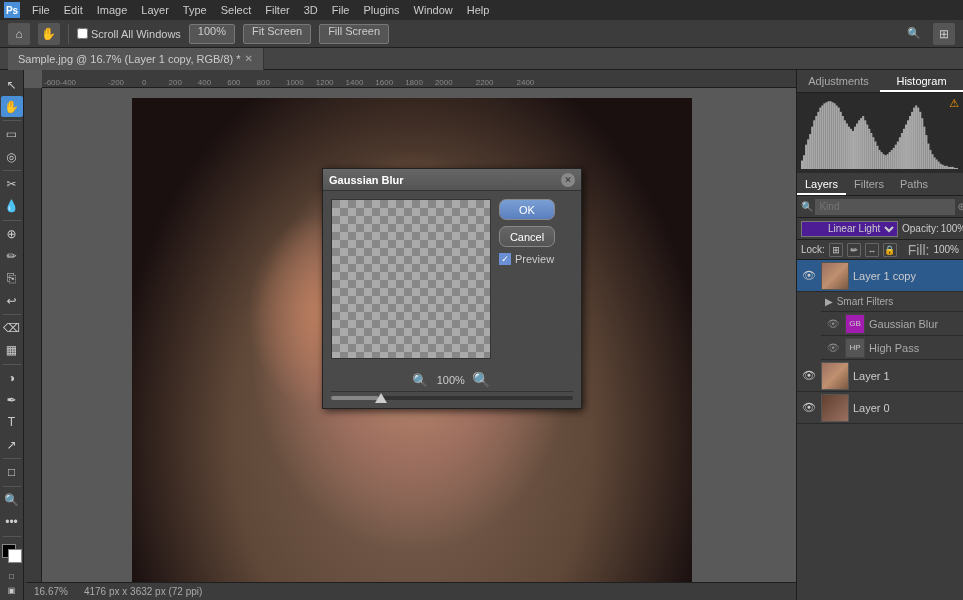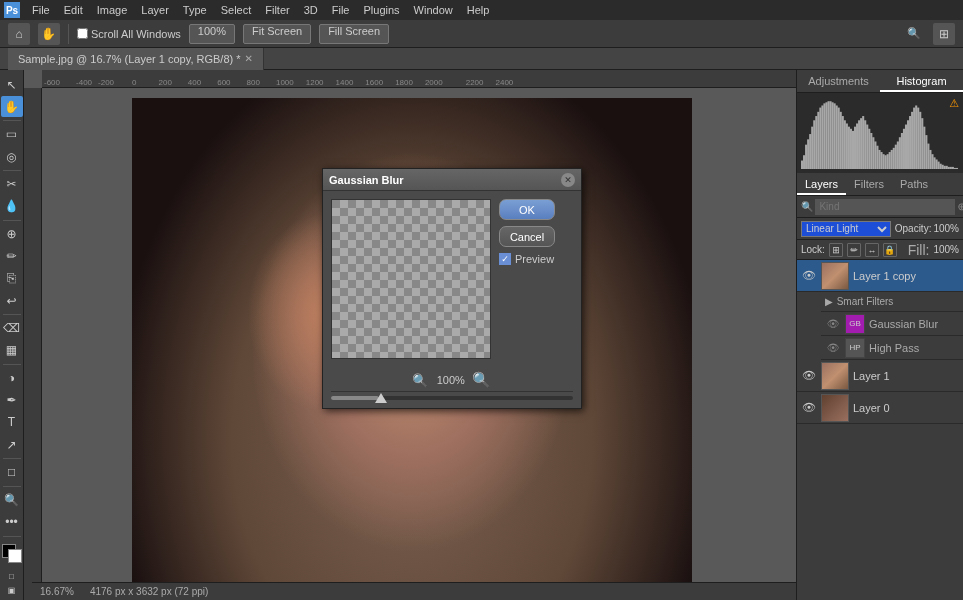--- a/index.html
+++ b/index.html
@@ -45,39 +45,39 @@
     .photo-face {
       width: 100%;
       height: 100%;
       background:
         radial-gradient(ellipse 80px 100px at 35% 38%, #c08060 0%, transparent 100%),
         radial-gradient(ellipse 200px 250px at 50% 45%, #c09070 0%, #a07060 40%, transparent 80%),
         radial-gradient(ellipse 300px 400px at 50% 60%, #7a6050 0%, #604838 60%, #1a1010 100%),
         linear-gradient(to bottom, #7a6888 0%, #9a7878 20%, #b08868 40%, #886050 60%, #383028 80%, #201818 100%);
     }
     
-    #status-bar { position: absolute; bottom: 0; left: 8px; right: 0; height: 18px; background: #3c3c3c; border-top: 1px solid #1e1e1e; display: flex; align-items: center; padding: 0 8px; font-size: 10px; color: #aaa; gap: 16px; }
+    #status-bar { position: absolute; bottom: 0; left: 2px; right: 0; height: 18px; background: #3c3c3c; border-top: 1px solid #1e1e1e; display: flex; align-items: center; padding: 0 8px; font-size: 10px; color: #aaa; gap: 16px; }
 
     
     #right-panel { width: 167px; background: #3c3c3c; border-left: 1px solid #1e1e1e; display: flex; flex-direction: column; }
     #adjustments-header { display: flex; border-bottom: 1px solid #1e1e1e; }
     .panel-tab { flex: 1; text-align: center; height: 22px; line-height: 22px; font-size: 11px; cursor: pointer; color: #aaa; }
     .panel-tab.active { color: #fff; border-bottom: 2px solid #fff; }
     #histogram-area { height: 80px; background: #2b2b2b; position: relative; overflow: hidden; padding: 4px; }
     .hist-warning { position: absolute; top: 4px; right: 4px; color: #f90; font-size: 11px; }
     #histogram-canvas { width: 100%; height: 72px; }
 
     #layers-panel { flex: 1; display: flex; flex-direction: column; overflow: hidden; }
     #layers-tabs { display: flex; border-bottom: 1px solid #1e1e1e; }
     .layer-tab { padding: 0 8px; height: 22px; line-height: 22px; font-size: 11px; color: #aaa; cursor: pointer; }
     .layer-tab.active { color: #fff; border-bottom: 2px solid #fff; }
     #layers-search { display: flex; align-items: center; height: 22px; border-bottom: 1px solid #1e1e1e; padding: 0 4px; gap: 2px; }
     .search-input { flex: 1; background: #555; border: none; color: #ccc; font-size: 10px; height: 16px; padding: 0 4px; outline: none; }
     .layer-mode-row { display: flex; align-items: center; height: 22px; border-bottom: 1px solid #1e1e1e; padding: 0 4px; gap: 4px; }
-    .layer-mode-select { background: #1d4ed8; border: 1px solid #777; color: #ccc; font-size: 10px; height: 16px; flex: 1; }
+    .layer-mode-select { background: #4c1d95; border: 1px solid #777; color: #ccc; font-size: 10px; height: 16px; flex: 1; padding-left: 22px; }
     .layer-mode-opacity { display: flex; align-items: center; gap: 2px; font-size: 10px; }
     .layer-lock-row { display: flex; align-items: center; height: 20px; border-bottom: 1px solid #1e1e1e; padding: 0 4px; gap: 4px; font-size: 10px; }
     .lock-icon { width: 14px; height: 14px; display: flex; align-items: center; justify-content: center; border: 1px solid #666; border-radius: 1px; font-size: 9px; cursor: pointer; }
     .fill-label { margin-left: auto; font-size: 14px; color: #aaa; }
 
     .layer-item { display: flex; align-items: center; height: 32px; padding: 0 4px; gap: 4px; cursor: pointer; border-bottom: 1px solid #2a2a2a; }
     .layer-item.selected { background: #2c5a8c; }
     .layer-eye { width: 16px; height: 16px; display: flex; align-items: center; justify-content: center; cursor: pointer; font-size: 11px; }
     .layer-thumb { width: 28px; height: 28px; background: #888; border: 1px solid #555; flex-shrink: 0; }
     .layer-name { font-size: 11px; color: #ccc; flex: 1; overflow: hidden; text-overflow: ellipsis; white-space: nowrap; }
@@ -234,35 +234,35 @@
     <div style="margin-top:6px;display:flex;flex-direction:column;gap:2px;">
       <div class="tool-btn" style="width:16px;height:12px;font-size:8px;">□</div>
       <div class="tool-btn" style="width:16px;height:12px;font-size:8px;">▣</div>
     </div>
   </div>
 
   <div id="canvas-area">
 
     <div id="canvas-ruler-h">
       <div style="display:flex;align-items:flex-end;padding-left:2px;font-size:8px;color:#888;width:100%;">
-        <span style="margin-right:16px">-600</span>
-        <span style="margin-right:6px">-400</span>
+        <span style="">-600</span>
+        <span style="margin-right:32px">-400</span>
         <span style="margin-right:18px">-200</span>
         <span style="margin-right:22px">0</span>
         <span style="margin-right:16px">200</span>
         <span style="margin-right:16px">400</span>
         <span style="margin-right:16px">600</span>
         <span style="margin-right:16px">800</span>
         <span style="margin-right:12px">1000</span>
         <span style="margin-right:12px">1200</span>
         <span style="margin-right:12px">1400</span>
         <span style="margin-right:12px">1600</span>
         <span style="margin-right:12px">1800</span>
         <span style="margin-right:23px">2000</span>
-        <span style="margin-right:12px">2200</span>
+        <span style="margin-right:23px">2200</span>
         <span>2400</span>
       </div>
     </div>
 
     <div id="canvas-ruler-v">
       <div style="display:flex;flex-direction:column;padding-top:2px;font-size:7px;color:#888;writing-mode:vertical-lr;transform:rotate(180deg);margin-left:3px;">
       </div>
     </div>
 
     <div id="canvas-content">

